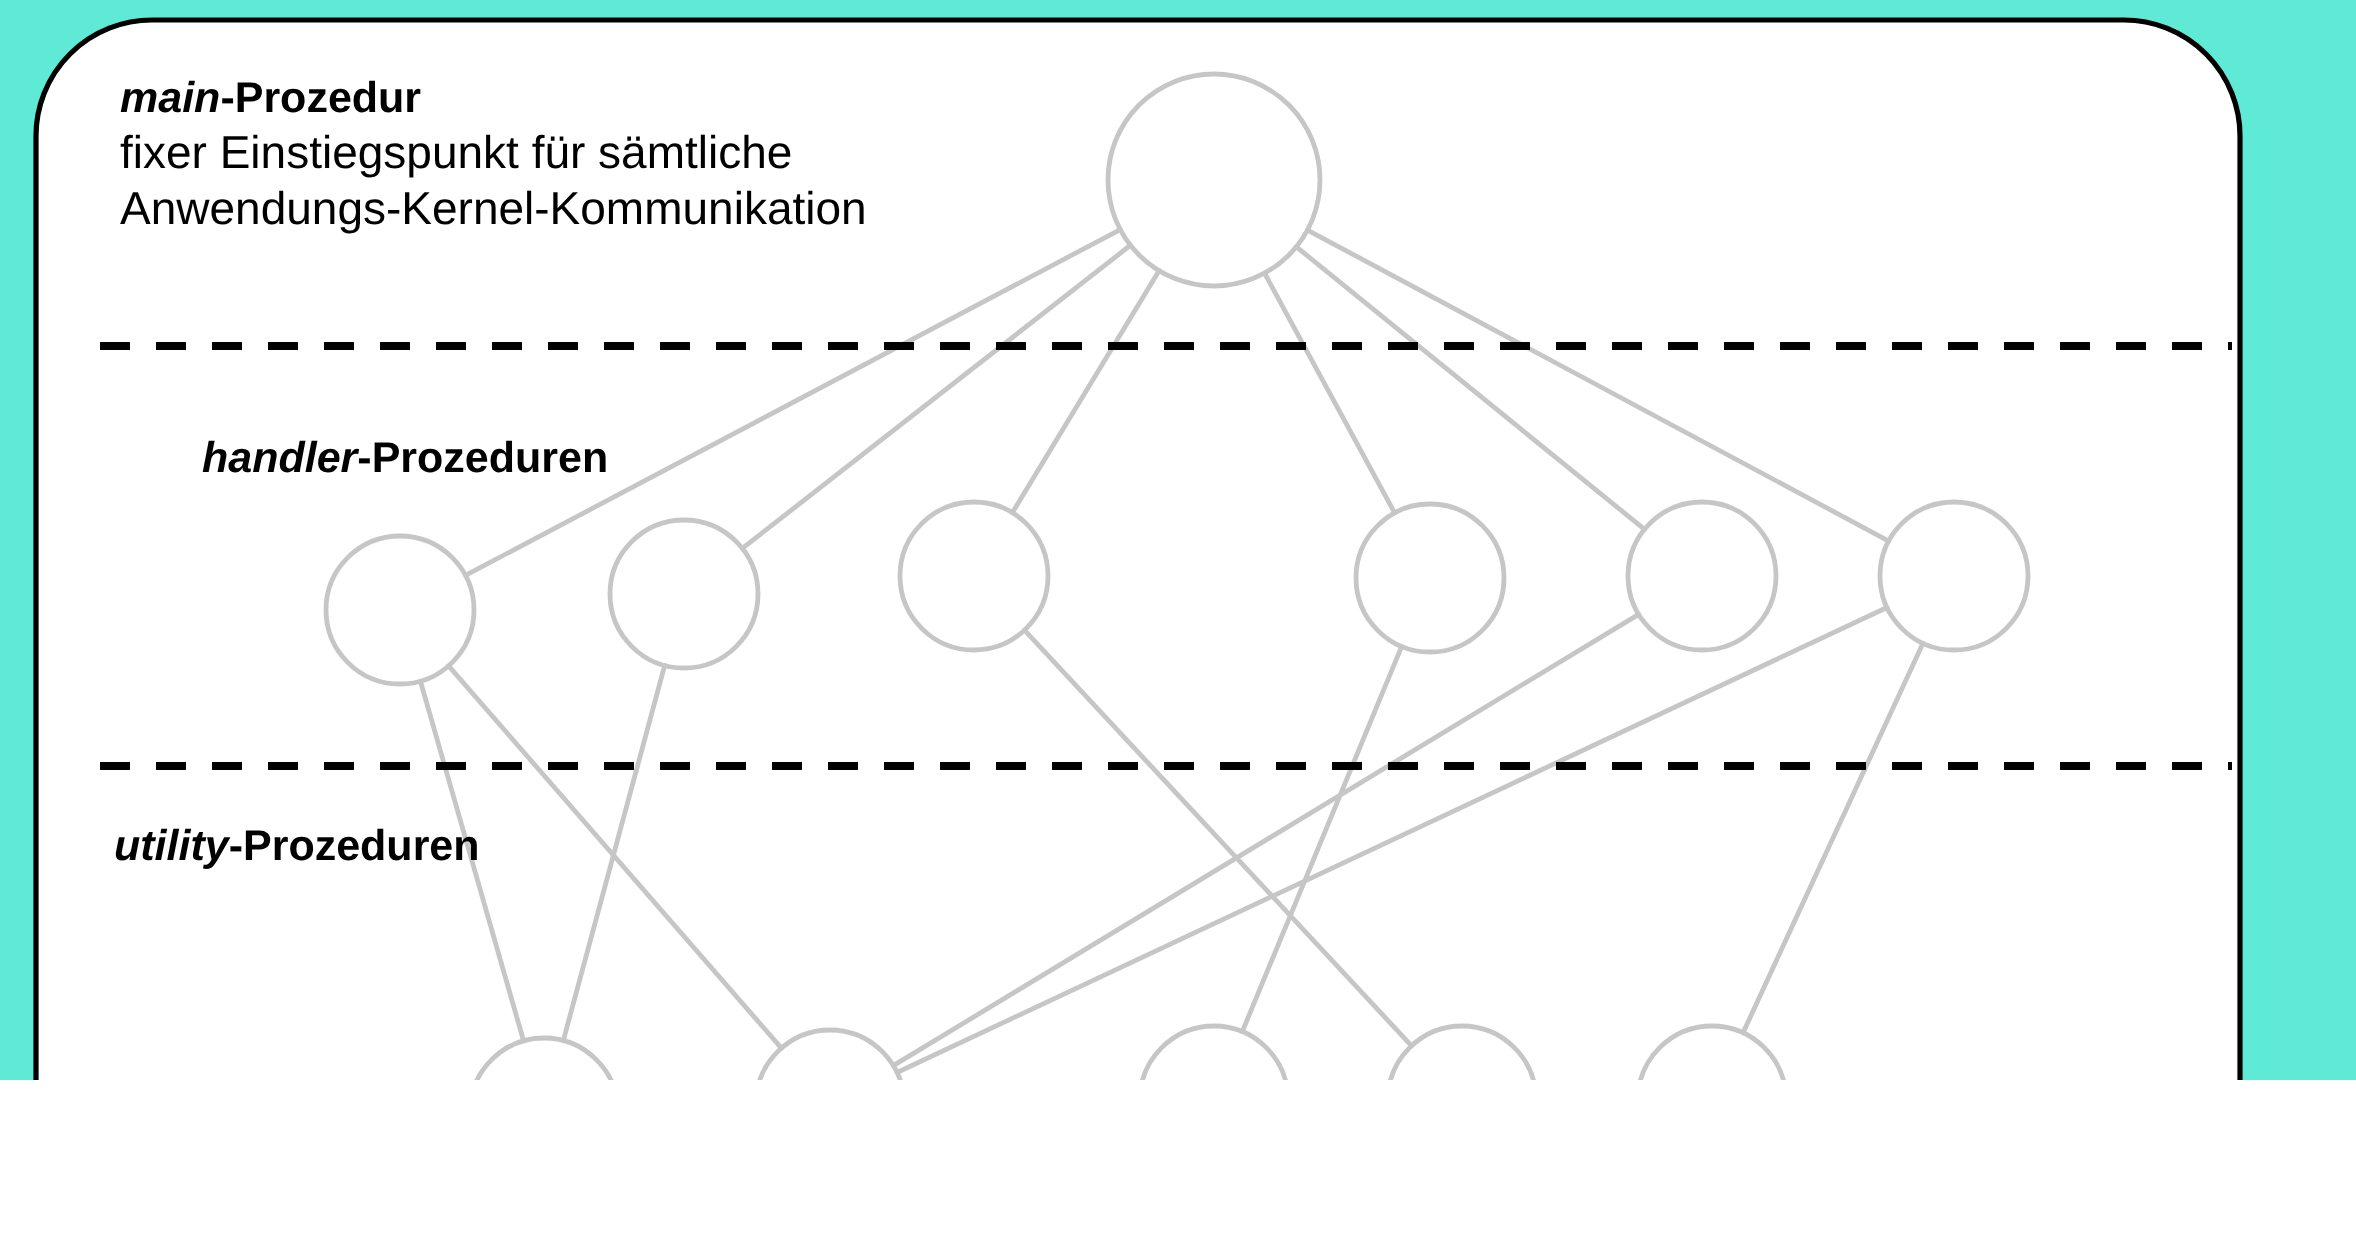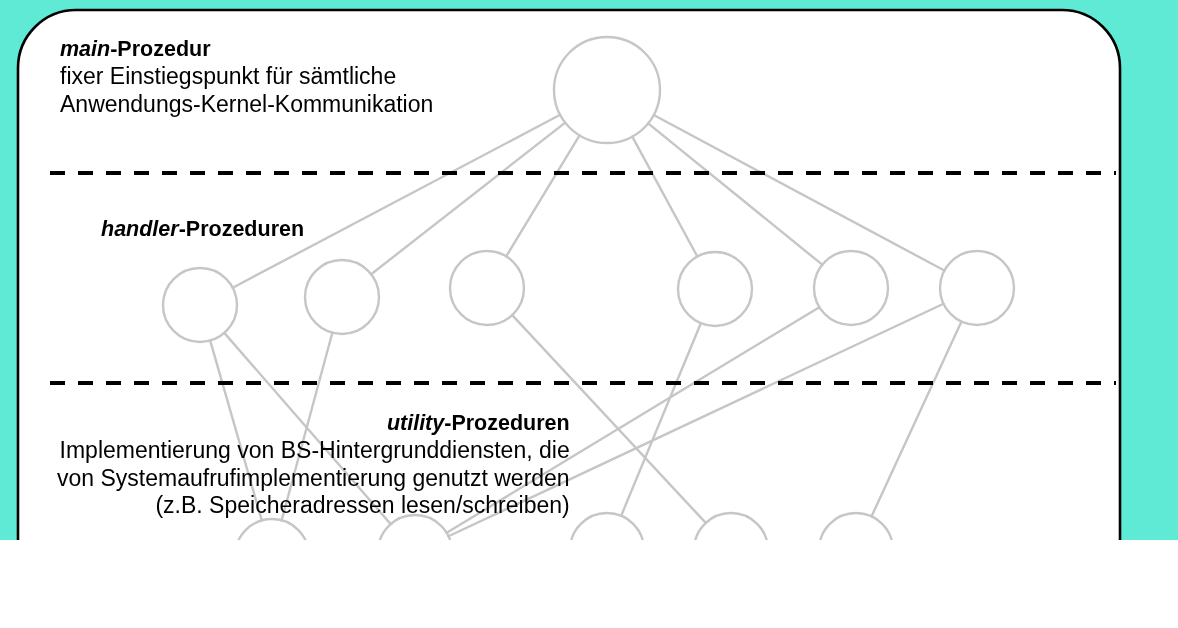--- a/index.html
+++ b/index.html
@@ -39,21 +39,21 @@
     font-style: italic;
   }
   .section-desc {
     font-size: 23px;
     color: #000000;
     line-height: 27.5px;
     white-space: pre;
   }
   #block-main  { left: 60px; top: 36px; }
   #block-handler { left: 57px; top: 216px; margin-left: 44px; }
-  #block-utility { left: 57px; top: 410px; text-align: right; }
+  #block-utility { left: 57px; top: 410px; }
 </style>
 </head>
 <body>
 
 <div id="stage">
 
   <svg id="diagram-svg" viewBox="0 0 1178 628">
     <g id="frame-group">
         <rect x="18" y="10" width="1102" height="606" rx="58" ry="58" fill="#ffffff" stroke="#000000" stroke-width="2.6"></rect>
       </g>
@@ -104,18 +104,15 @@
   <div class="section-block" id="block-handler">
     <div class="section-title">
       <span class="kw">handler</span><span>-Prozeduren</span>
     </div>
   </div>
 
   <div class="section-block" id="block-utility">
     <div class="section-title">
       <span class="kw">utility</span><span>-Prozeduren</span>
     </div>
-    <div class="section-desc">Implementierung von BS-Hintergrunddiensten, die
-von Systemaufrufimplementierung genutzt werden
-(z.B. Speicheradressen lesen/schreiben)</div>
   </div>
 
 </div>
 
 </body></html>

